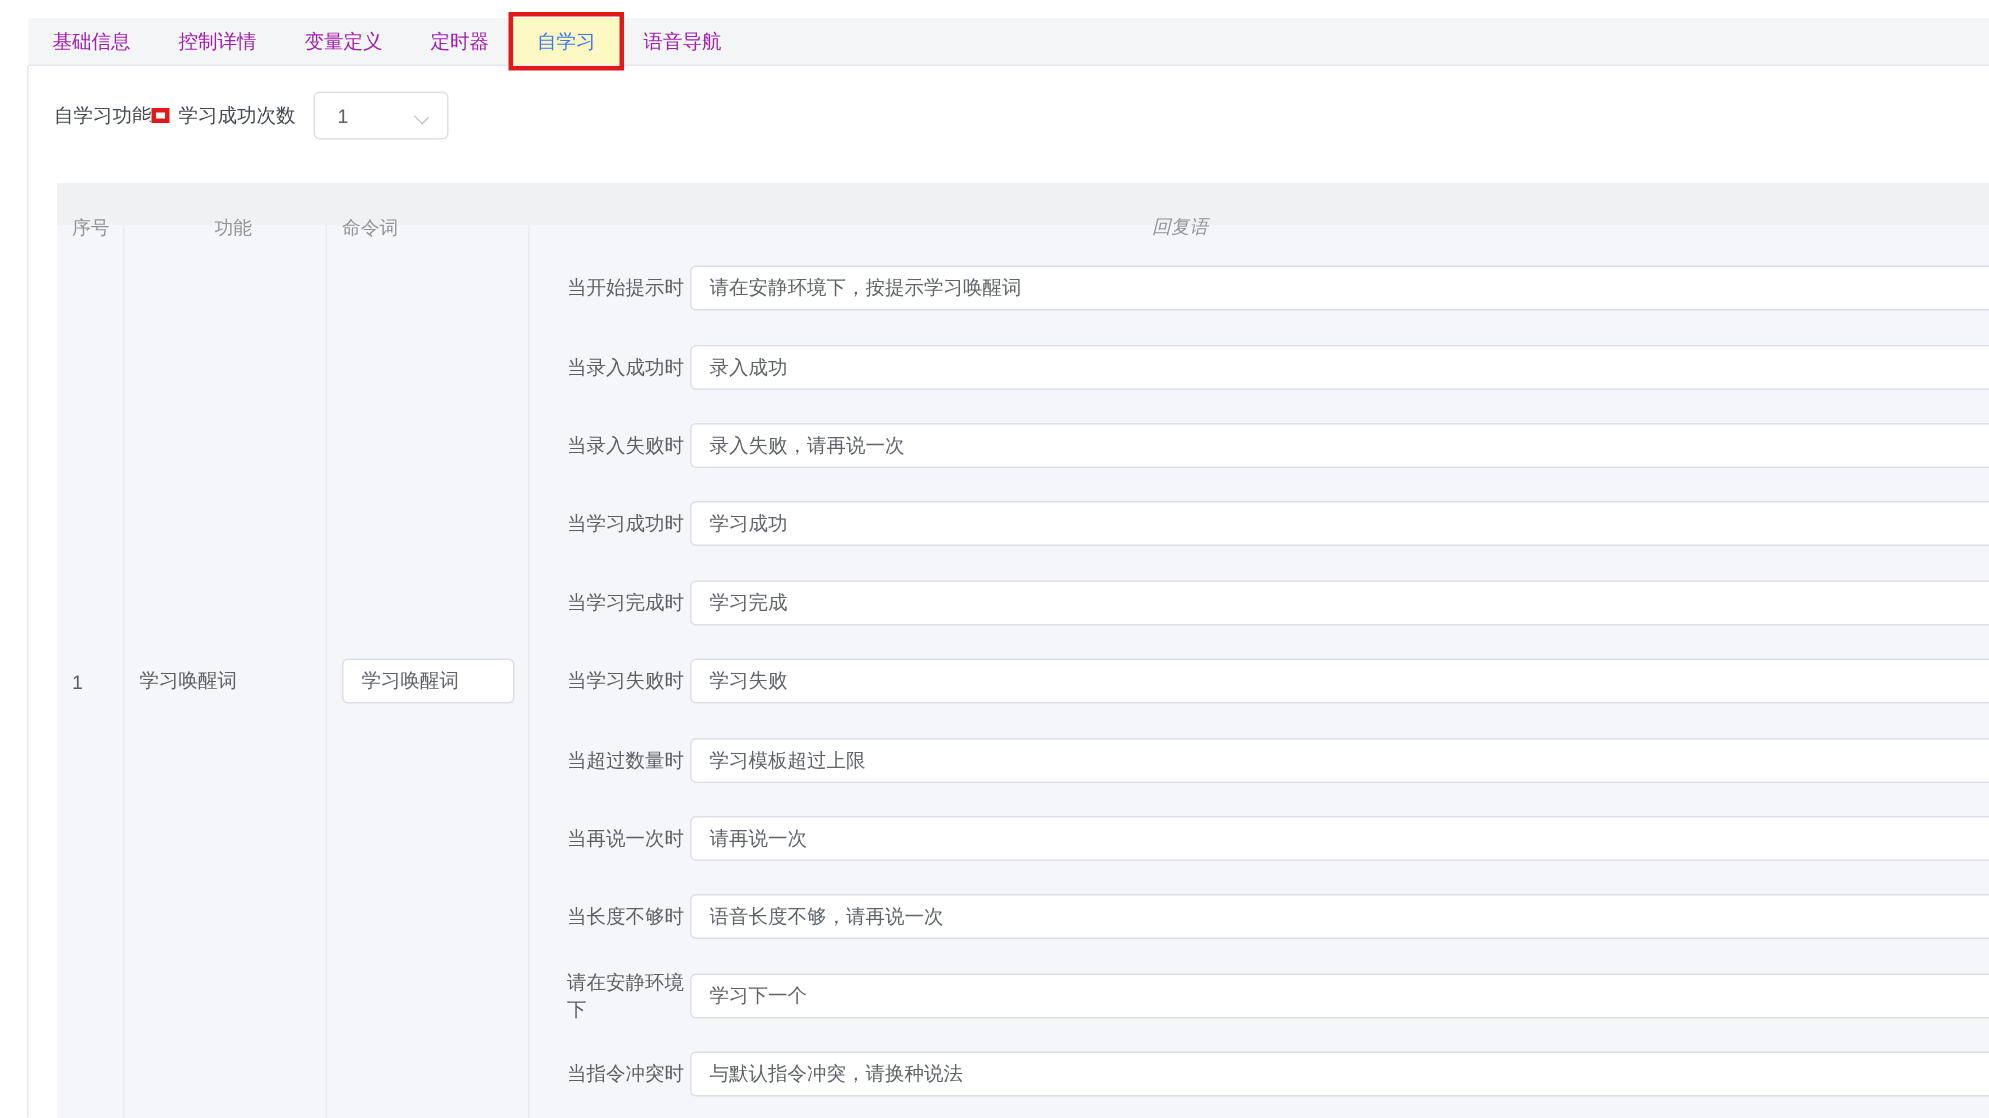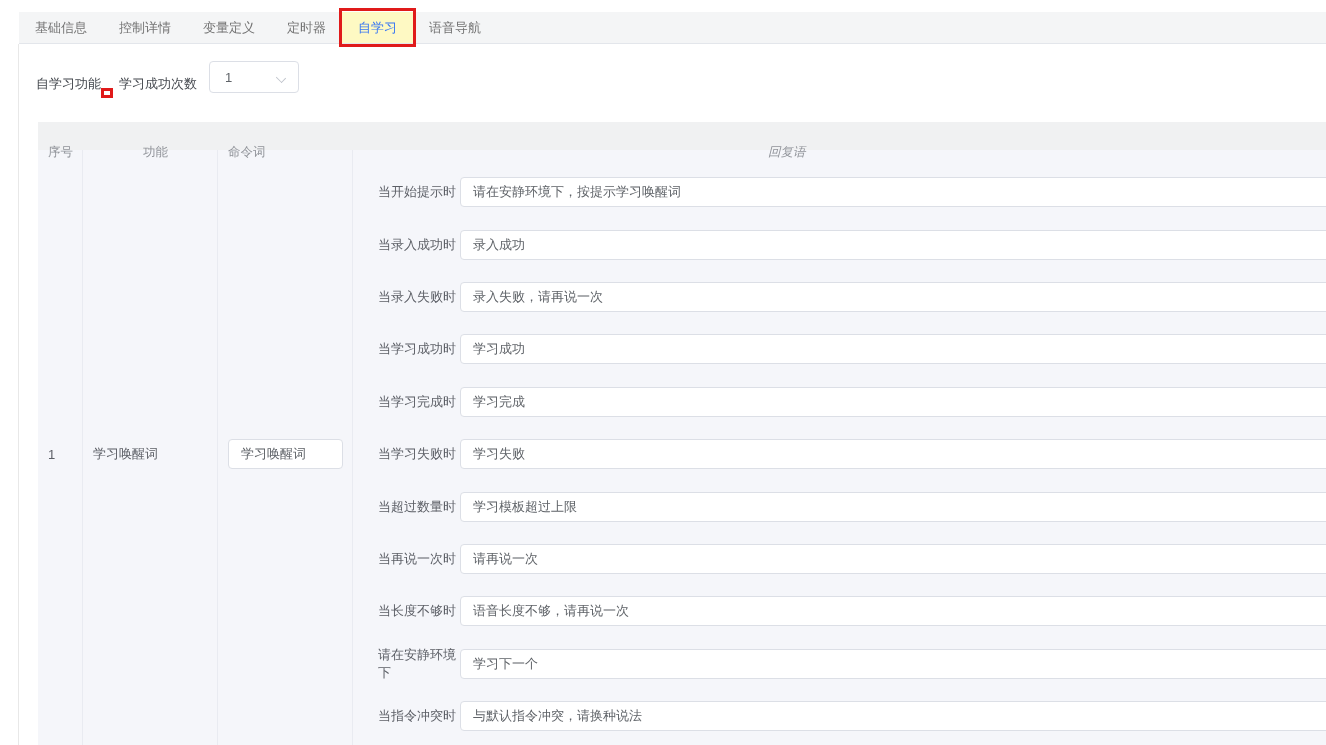--- a/index.html
+++ b/index.html
@@ -7,32 +7,32 @@
               font-family:"Liberation Sans","DejaVu Sans",sans-serif; }
   :root {
     --red:#e01a1a; --toggle-blue:#2b6ce6; --tab-blue:#3a78f2;
     --txt:#5c5f66; --muted:#909399; --border:#dcdfe6;
   }
 
   
   .tab-bar { position:absolute; left:19px; top:12px; right:0; height:32px;
              background:#f4f5f6; border-bottom:1px solid #e3e6eb;
              display:flex; align-items:stretch; }
-  .tab { padding:0 16px; line-height:31px; font-size:13px; color:#737373;
+  .tab { padding:0 16px; line-height:31px; font-size:13px; color:#a21caf;
          cursor:pointer; position:relative; white-space:nowrap; }
   .tab.active { background:#fef9c3; color:var(--tab-blue); }
   .annotation-box { position:absolute; border:3px solid var(--red); pointer-events:none; }
   .tab .annotation-box { left:-3px; right:-3px; top:-4px; bottom:-4px; }
 
   
   .side-divider { position:absolute; left:18px; top:44px; bottom:0; width:1px; background:#e8e8e8; }
 
   
   .controls { position:absolute; left:36px; top:61px; height:32px;
-              display:flex; align-items:flex-end; font-size:13px; color:#45494f; }
+              display:flex; align-items:center; font-size:13px; color:#45494f; }
   .toggle-wrap { position:relative; margin:0 12px 0 6px; }
   .toggle-wrap .annotation-box { left:-6px; right:-6px; top:-5px; bottom:-5px; }
   .toggle { width:47px; height:24px; border-radius:12px; background:var(--toggle-blue);
             position:relative; cursor:pointer; }
   .toggle-knob { position:absolute; top:2.5px; right:2.5px; width:19px; height:19px;
                  border-radius:50%; background:#fff; }
   .count-label { margin-right:12px; }
   .select { width:90px; height:32px; background:#fff; border:1px solid var(--border);
             border-radius:4px; display:flex; align-items:center; cursor:pointer;
             color:#5f6368; }

